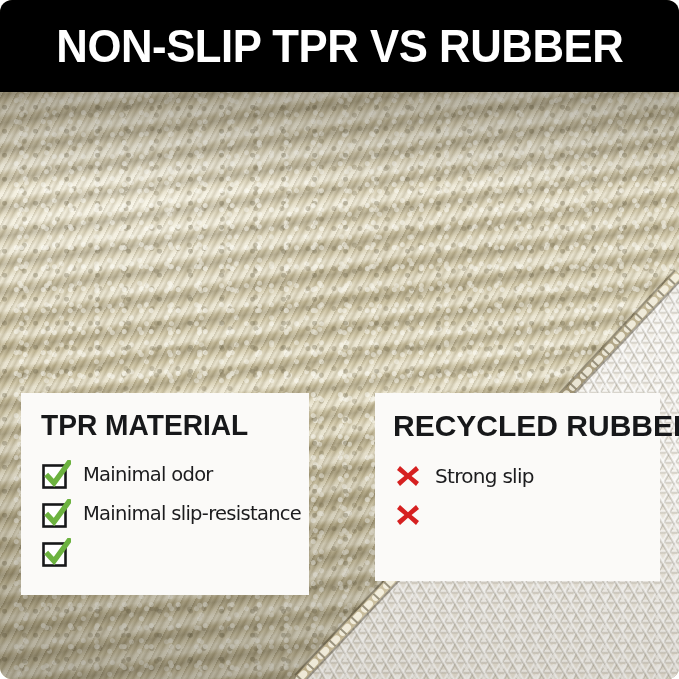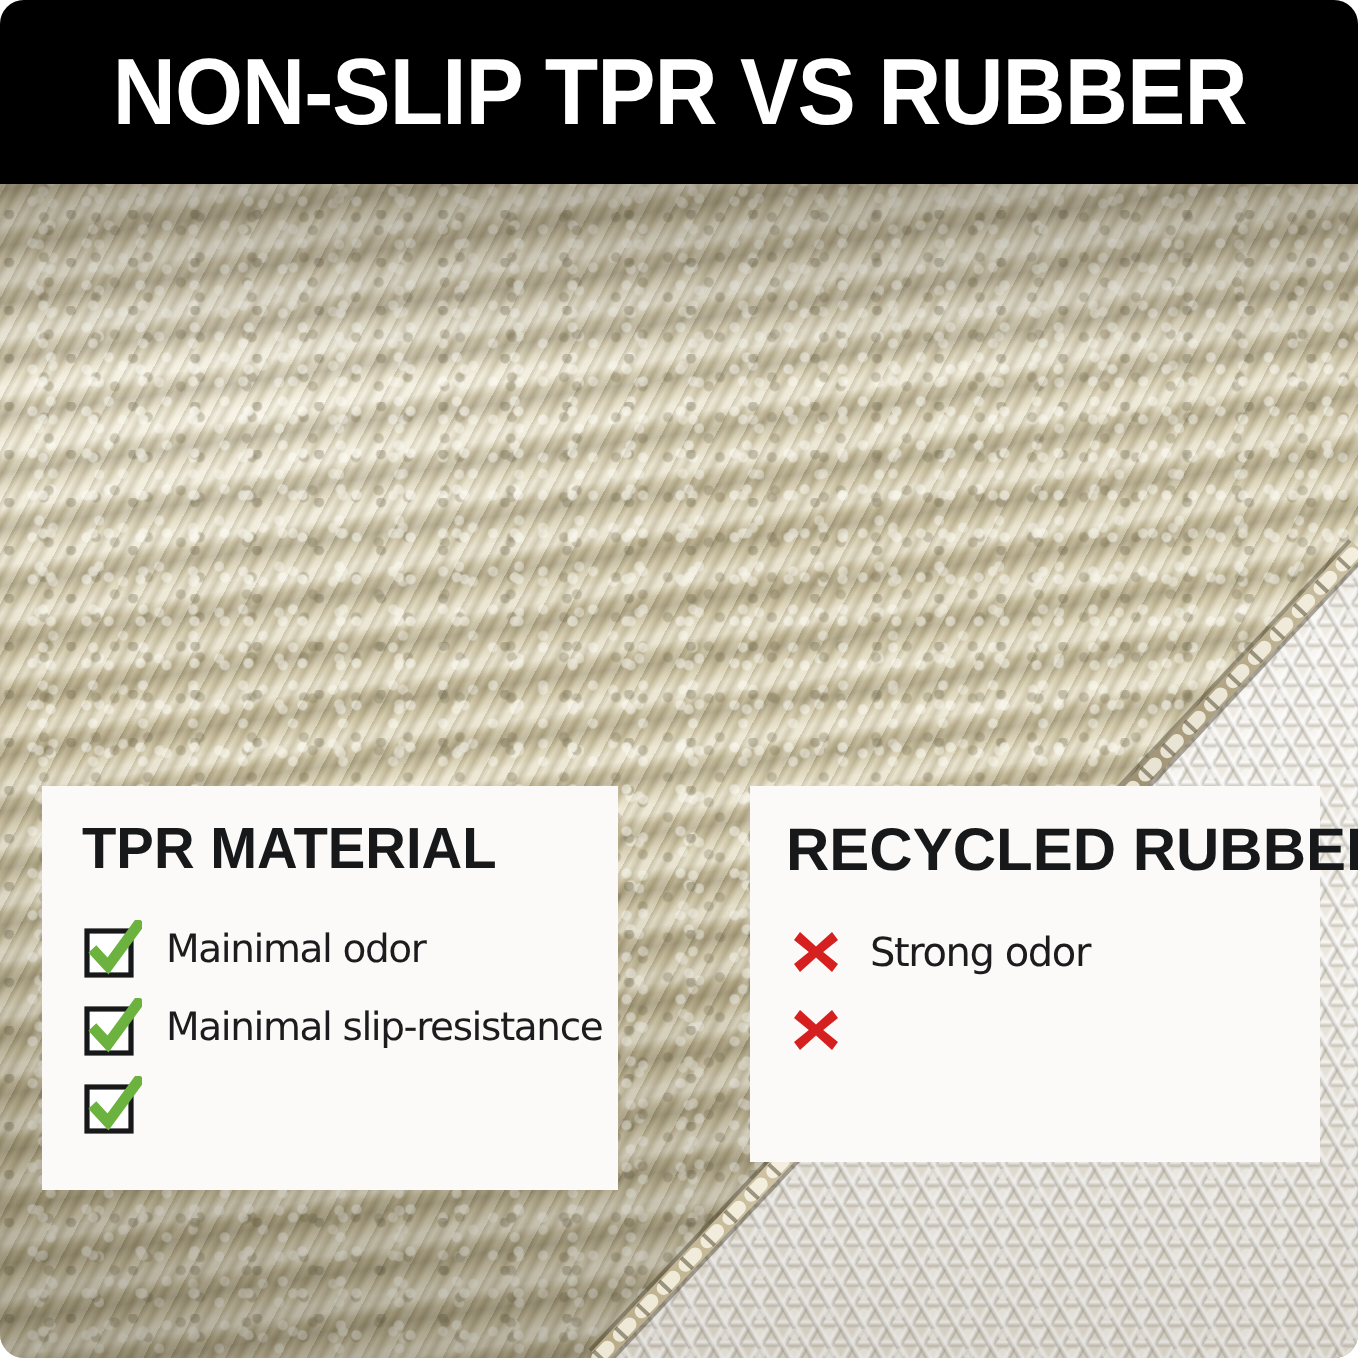--- a/index.html
+++ b/index.html
@@ -343,21 +343,21 @@
   <div class="card card-rubber">
     <div class="card-heading">RECYCLED RUBBER</div>
     <ul class="feature-list">
 
       <li class="feature-item">
         <span class="feature-icon">
           <svg class="x-mark" viewBox="0 0 26 26">
             <path d="M5 3 L13 10.2 L21 3 L24 7 L16.6 13 L24 19 L21 23 L13 15.8 L5 23 L2 19 L9.4 13 L2 7 Z" fill="#d62020"></path>
           </svg>
         </span>
-        <span class="feature-text">Strong odor</span>
+        <span class="feature-text">Strong slip</span>
       </li>
 
 
       <li class="feature-item">
         <span class="feature-icon">
           <svg class="x-mark" viewBox="0 0 26 26">
             <path d="M5 3 L13 10.2 L21 3 L24 7 L16.6 13 L24 19 L21 23 L13 15.8 L5 23 L2 19 L9.4 13 L2 7 Z" fill="#d62020"></path>
           </svg>
         </span>
       </li>

